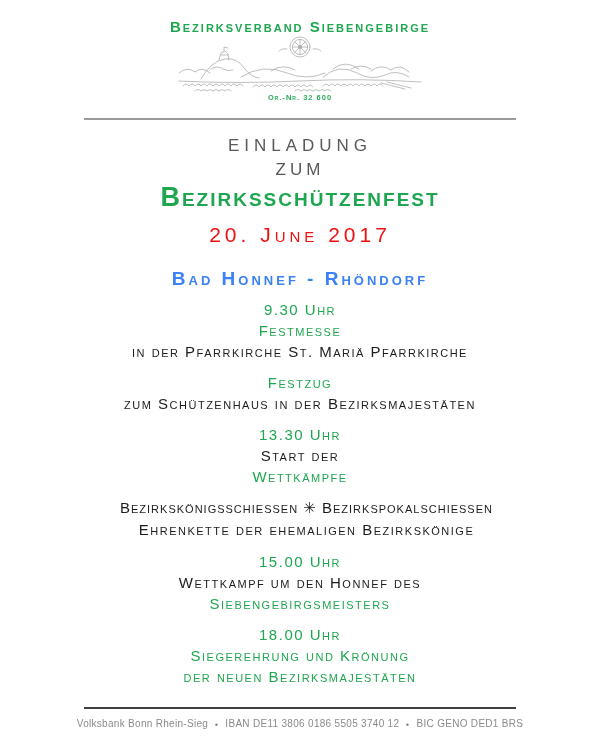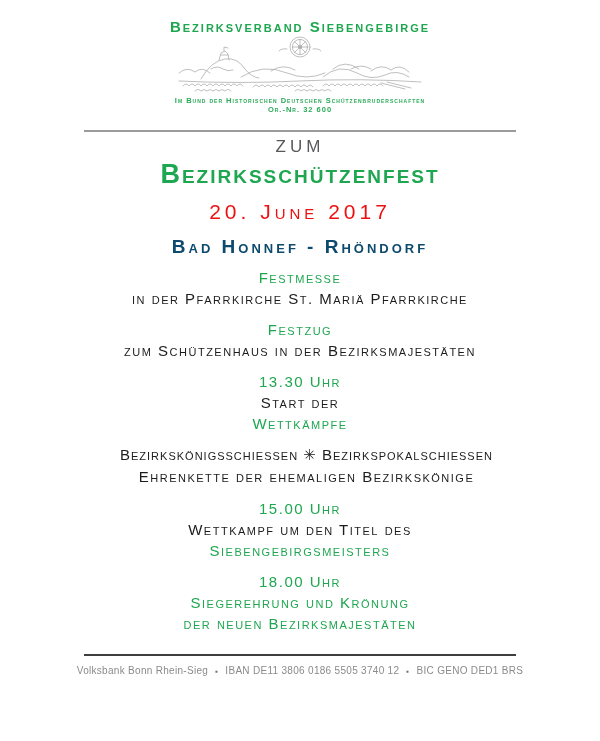--- a/index.html
+++ b/index.html
@@ -16,21 +16,21 @@
   }
   .sketch-wrap{width:250px;margin:0 auto;height:58px;}
   .tiny-line{font-size:7.5px;line-height:9px;letter-spacing:1px;color:#2aab58;font-weight:bold;}
   .tiny-line.first{margin-top:3px;}
   .divider{width:432px;height:2px;background:#9b9b9b;margin:16px auto 0 auto;}
   
   .einladung{margin-top:16px;font-size:17px;line-height:19px;letter-spacing:5px;color:#58595b;}
   .zum{margin-top:8px;font-size:17px;line-height:13px;letter-spacing:4px;color:#58595b;}
   .event-title{margin-top:7px;font-size:27px;line-height:29px;font-weight:bold;letter-spacing:2px;color:#1ea750;}
   .event-date{margin-top:11px;font-size:21px;line-height:23px;letter-spacing:4px;color:#ee1111;}
-  .event-loc{margin-top:13px;font-size:19px;line-height:21px;font-weight:bold;letter-spacing:3px;color:#0c4a6e;}
+  .event-loc{margin-top:22px;font-size:19px;line-height:21px;font-weight:bold;letter-spacing:3px;color:#3b82f6;}
   
   .block{margin-top:10px;}
   .ln{font-size:15px;line-height:21px;letter-spacing:1.5px;}
   .ln.green{color:#1ea750;}
   .ln.black{color:#1c1c1c;}
   .ln.wide{letter-spacing:1px;}
   .block.b4 .ln{line-height:22px;padding-left:13px;}
   
   .footer-line{width:432px;height:2px;background:#3f3f3f;margin:20px auto 0 auto;}
   .footer-text{margin-top:9px;font-size:10px;line-height:12px;color:#8a8a8a;letter-spacing:0.3px;}
@@ -81,31 +81,32 @@
         <path d="M78,52 q3,-4 6,0 q3,-4 6,0 q3,-4 6,0 q3,-4 6,0 q3,-4 6,0 q3,-4 6,0 q3,-4 6,0 q3,-4 6,0 q3,-4 6,0 q3,-4 6,0"></path>
         <path d="M148,51 q3,-4 6,0 q3,-4 6,0 q3,-4 6,0 q3,-4 6,0 q3,-4 6,0 q3,-4 6,0 q3,-4 6,0 q3,-4 6,0 q3,-4 6,0 q3,-4 6,0"></path>
         <path d="M20,56 q3,-3 6,0 q3,-3 6,0 q3,-3 6,0 q3,-3 6,0 q3,-3 6,0 q3,-3 6,0"></path>
         <path d="M120,56 q3,-3 6,0 q3,-3 6,0 q3,-3 6,0 q3,-3 6,0 q3,-3 6,0 q3,-3 6,0"></path>
         <line x1="206" y1="48" x2="230" y2="54"></line>
         <line x1="212" y1="47" x2="236" y2="53"></line>
       </g>
     </svg>
   </div>
 
-  <div class="center tiny-line first sc">Im Bund der Historischen Deutschen Schützenbruderschaften</div>
   <div class="center tiny-line sc">Or.-Nr. 32 600</div>
 
   <div class="divider"></div>
 
+  <div class="center einladung">EINLADUNG</div>
   <div class="center zum">ZUM</div>
   <div class="center event-title sc">Bezirksschützenfest</div>
   <div class="center event-date sc">20. June 2017</div>
   <div class="center event-loc sc">Bad Honnef - Rhöndorf</div>
 
   <div class="block b1">
+    <div class="center ln green sc">9.30 Uhr</div>
     <div class="center ln green sc">Festmesse</div>
     <div class="center ln black sc">in der Pfarrkirche St. Mariä Pfarrkirche</div>
   </div>
 
   <div class="block b2">
     <div class="center ln green sc">Festzug</div>
     <div class="center ln black sc">zum Schützenhaus in der Bezirksmajestäten</div>
   </div>
 
   <div class="block b3">
@@ -114,21 +115,21 @@
     <div class="center ln green sc">Wettkämpfe</div>
   </div>
 
   <div class="block b4">
     <div class="center ln black wide sc">Bezirkskönigsschiessen ✳ Bezirkspokalschiessen</div>
     <div class="center ln black sc">Ehrenkette  der ehemaligen Bezirkskönige</div>
   </div>
 
   <div class="block b5">
     <div class="center ln green sc">15.00 Uhr</div>
-    <div class="center ln black sc">Wettkampf um den Titel des</div>
+    <div class="center ln black sc">Wettkampf um den Honnef des</div>
     <div class="center ln green sc">Siebengebirgsmeisters</div>
   </div>
 
   <div class="block b6">
     <div class="center ln green sc">18.00 Uhr</div>
     <div class="center ln green sc">Siegerehrung und Krönung</div>
     <div class="center ln green sc">der neuen Bezirksmajestäten</div>
   </div>
 
   <div class="footer-line"></div>

